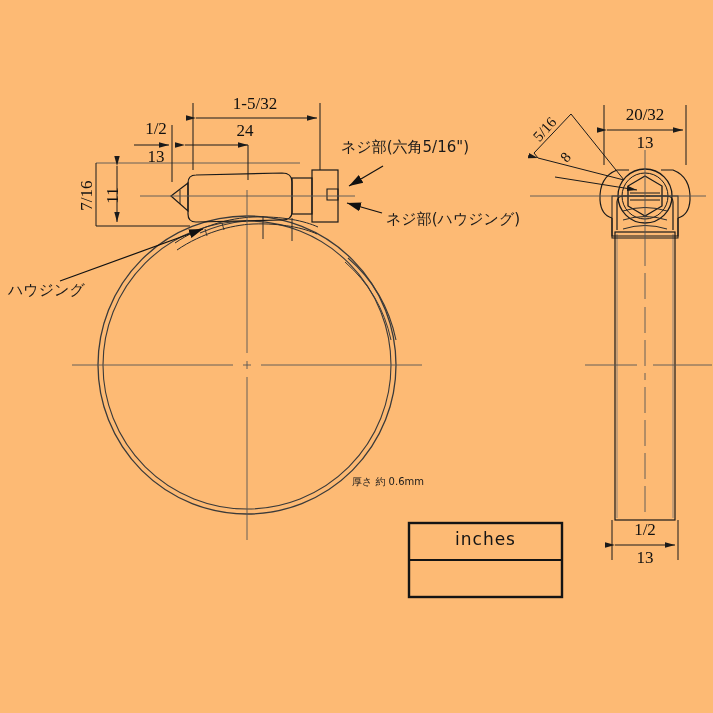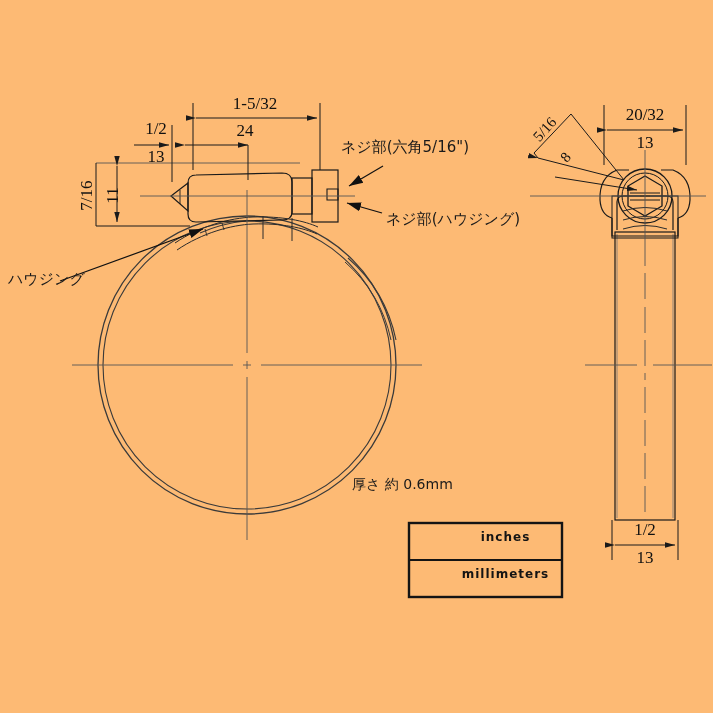--- a/index.html
+++ b/index.html
@@ -42,30 +42,29 @@
     font-size: 15px;
     color: #111;
   }
   .jp {
     font-family: "DejaVu Sans", sans-serif;
     font-size: 15px;
     color: #1a1a1a;
   }
   .jp-sm {
     font-family: "DejaVu Sans", sans-serif;
-    font-size: 14px;
+    font-size: 10px;
     color: #1a1a1a;
   }
   .legend-text {
     font-family: "DejaVu Sans", sans-serif;
-    font-weight: bold;
-    font-size: 12px;
+    font-weight: normal;
+    font-size: 17px;
     color: #141414;
     letter-spacing: 1px;
-    padding-left: 20px;
   }
   .rot90 {
     transform: rotate(-90deg);
     transform-origin: 50% 50%;
   }
   .rot-ang {
     transform: rotate(-48deg);
     transform-origin: 50% 50%;
   }
   .ctr {
@@ -260,33 +259,32 @@
   <div class="lbl dim ctr" style="left:134px; top:148px; width:44px;">13</div>
 
   <div class="lbl dim ctr rot90" style="left:60px; top:187px; width:52px;">7/16</div>
 
   <div class="lbl dim ctr rot90" style="left:90px; top:187px; width:44px;">11</div>
 
   <div class="lbl jp" style="left:341px; top:140px;">ネジ部(六角5/16")</div>
 
   <div class="lbl jp" style="left:386px; top:212px;">ネジ部(ハウジング)</div>
 
-  <div class="lbl jp" style="left:8px; top:272px;">ハウジング</div>
+  <div class="lbl jp" style="left:8px; top:283px;">ハウジング</div>
 
   <div class="lbl jp-sm" style="left:352px; top:477px;">厚さ 約 0.6mm</div>
 
   <div class="lbl dim ctr" style="left:612px; top:106px; width:66px;">20/32</div>
 
   <div class="lbl dim ctr" style="left:620px; top:134px; width:50px;">13</div>
 
   <div class="lbl dim-sm ctr rot-ang" style="left:521px; top:122px; width:48px;">5/16</div>
 
   <div class="lbl dim-sm ctr rot-ang" style="left:552px; top:150px; width:28px;">8</div>
 
   <div class="lbl dim ctr" style="left:620px; top:521px; width:50px;">1/2</div>
 
   <div class="lbl dim ctr" style="left:620px; top:549px; width:50px;">13</div>
 
   <div class="lbl legend-text ctr" style="left:409px; top:531px; width:153px;">inches</div>
 
-  <div class="lbl legend-text ctr" style="left:409px; top:568px; width:153px;">millimeters</div>
 
 </div>
 
 </body></html>

